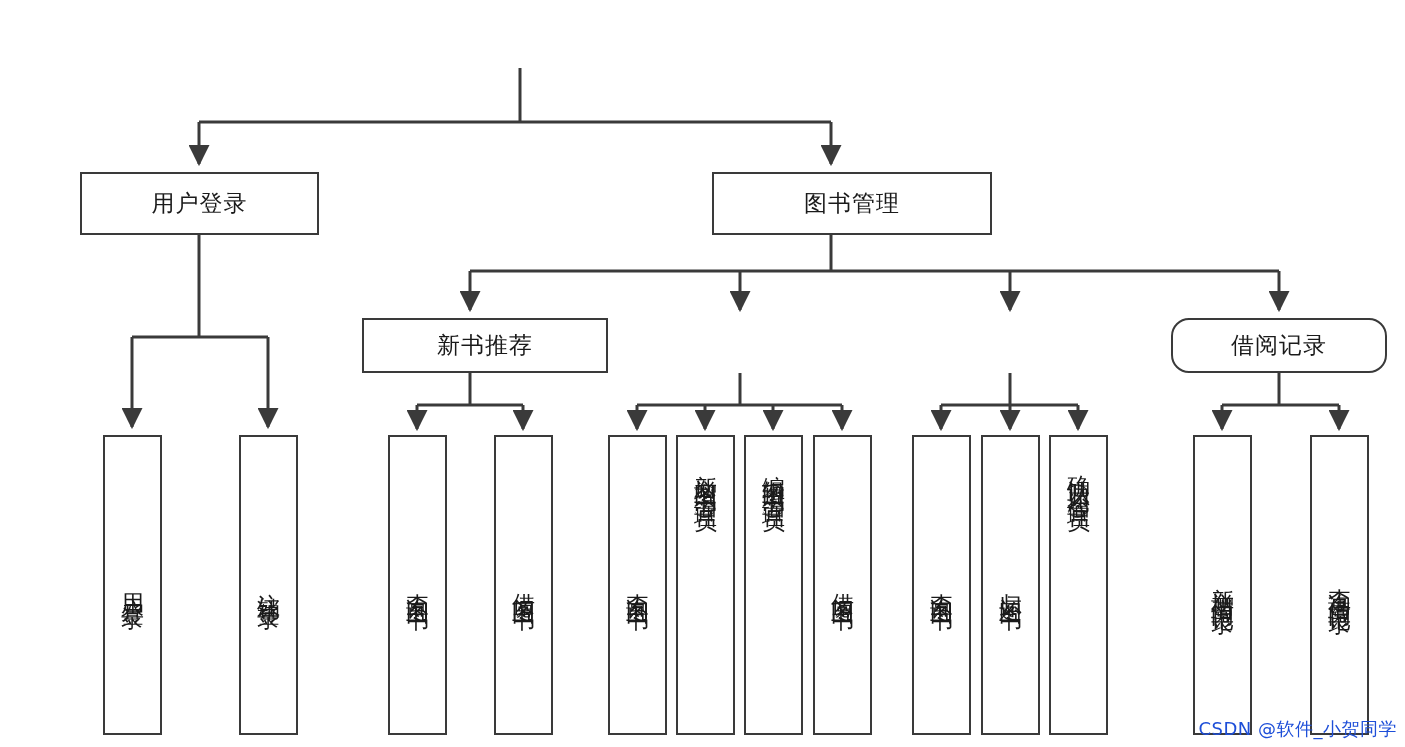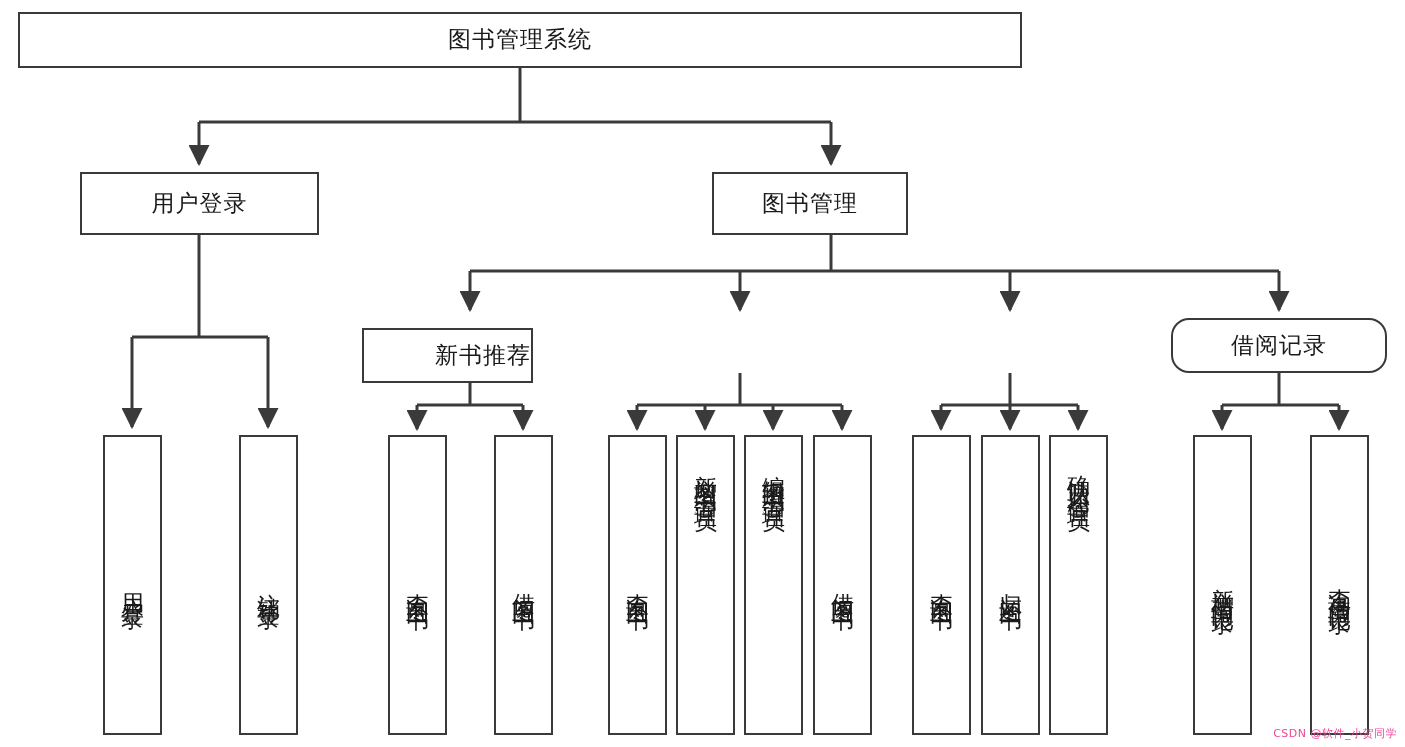--- a/index.html
+++ b/index.html
@@ -15,22 +15,22 @@
 
   .node.horiz .lbl{font-size:23px;letter-spacing:1px;}
   .node.root .lbl{font-size:23px;letter-spacing:1px;}
 
   .node.vert{align-items:flex-start;justify-content:center;padding-top:20px;}
   .node.vert .lbl{writing-mode:vertical-rl;text-orientation:upright;
                   font-size:23px;letter-spacing:5px;line-height:1.0;
                   white-space:nowrap;}
   .node.vert.mid{align-items:center;padding-top:0;}
 
-  .watermark{position:absolute;right:8px;bottom:6px;font-size:11px;
-             color:#ec4899;letter-spacing:.5px;white-space:nowrap;}
+  .watermark{position:absolute;right:8px;bottom:6px;font-size:18px;
+             color:#1d4ed8;letter-spacing:.5px;white-space:nowrap;}
 </style>
 </head>
 <body>
 
 <div id="stage">
 
   <svg class="wires" viewBox="0 0 1405 747">
     <defs>
       <marker id="arrow" viewBox="0 0 10 10" refX="9" refY="5" markerWidth="7" markerHeight="7" orient="auto-start-reverse">
         <path d="M 0 0 L 10 5 L 0 10 z" fill="#3a3a3a"></path>
@@ -73,32 +73,29 @@
       <path d="M 1010 405 L 1010 429" marker-end="url(#arrow)"></path>
       <path d="M 1078 405 L 1078 429" marker-end="url(#arrow)"></path>
 
       <path d="M 1279 373 L 1279 405"></path>
       <path d="M 1222 405 L 1339 405"></path>
       <path d="M 1222 405 L 1222 429" marker-end="url(#arrow)"></path>
       <path d="M 1339 405 L 1339 429" marker-end="url(#arrow)"></path>
     </g>
   </svg>
 
-  <div class="node root horiz" style="left:18px;top:12px;width:1004px;height:56px;">
-    <span class="lbl">图书管理系统</span>
-  </div>
 
   <div class="node horiz" style="left:80px;top:172px;width:239px;height:63px;">
     <span class="lbl">用户登录</span>
   </div>
-  <div class="node horiz" style="left:712px;top:172px;width:196px;height:63px;">
+  <div class="node horiz" style="left:712px;top:172px;width:280px;height:63px;">
     <span class="lbl">图书管理</span>
   </div>
 
-  <div class="node horiz" style="left:362px;top:328px;width:171px;height:55px;justify-content:flex-end;">
+  <div class="node horiz" style="left:362px;top:318px;width:246px;height:55px;">
     <span class="lbl">新书推荐</span>
   </div>
   <div class="node horiz" style="left:1171px;top:318px;width:216px;height:55px;border-radius:18px;">
     <span class="lbl">借阅记录</span>
   </div>
 
   <div class="node vert mid" style="left:103px;top:435px;width:59px;height:300px;">
     <span class="lbl">用户登录</span>
   </div>
   <div class="node vert mid" style="left:239px;top:435px;width:59px;height:300px;">

